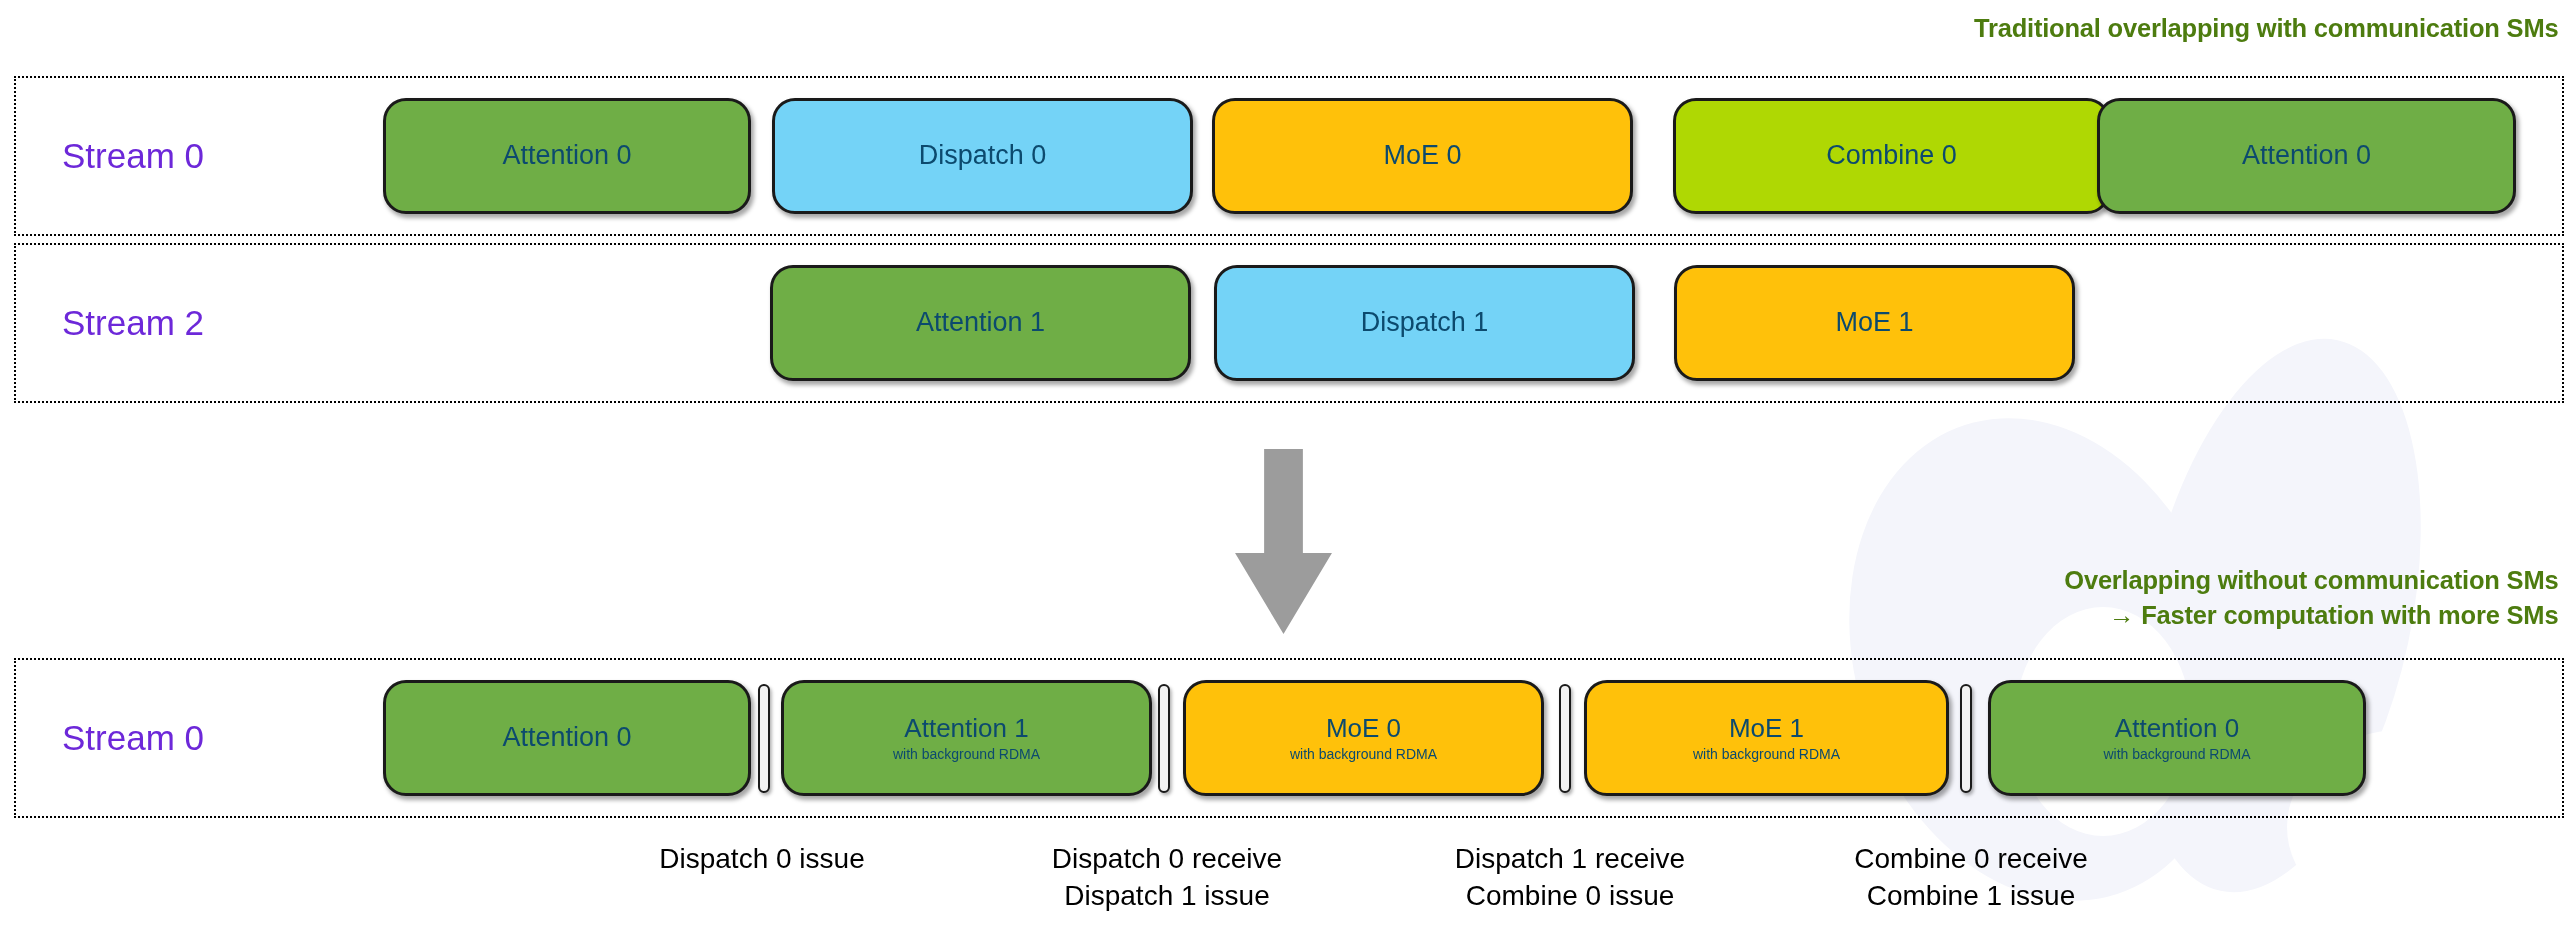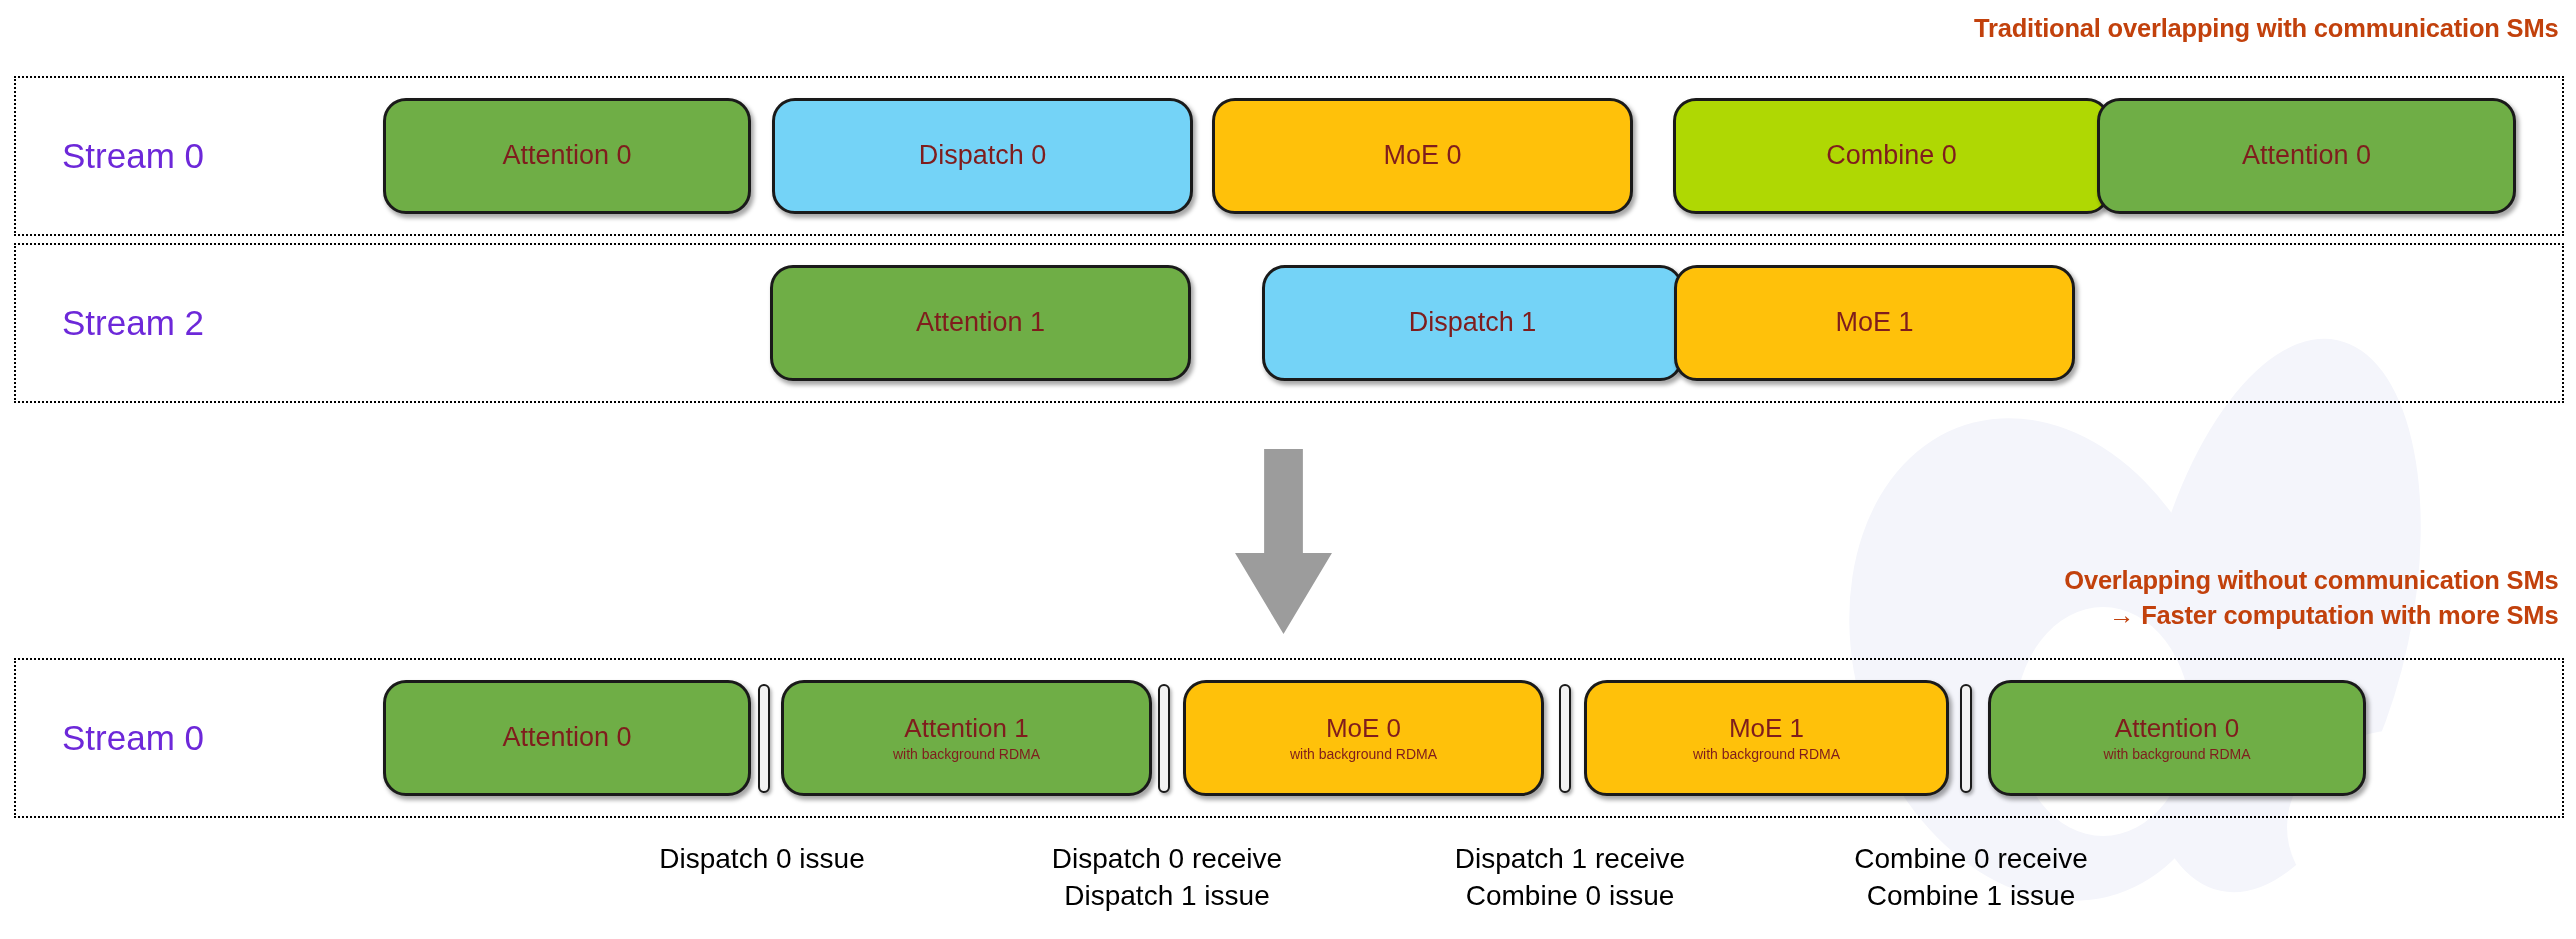--- a/index.html
+++ b/index.html
@@ -26,21 +26,21 @@
   }
   .wm1 { left: 1856px; top: 413px; width: 370px; height: 493px; transform: rotate(-18deg); }
   .wm2 { left: 2147px; top: 334px; width: 264px; height: 563px; transform: rotate(12deg); }
   .wm3 { left: 2015px; top: 607px; width: 176px; height: 229px; background: #ffffff; }
   .wm4 { left: 2287px; top: 730px; width: 229px; height: 194px; background: #ffffff; }
 
   .heading {
     position: absolute;
     font-weight: bold;
     font-size: 25.5px;
-    color: #c2410c;
+    color: #4d7c0f;
     letter-spacing: -0.2px;
     text-align: right;
     white-space: pre-line;
     line-height: 1.38;
   }
   #title-top { right: 17.6px; top: 10.6px; }
   #title-bottom { right: 17.6px; top: 563px; }
 
   .stream-track {
     position: absolute;
@@ -65,21 +65,21 @@
   .block {
     position: absolute;
     box-sizing: border-box;
     border: 3.5px solid #1a1a1a;
     border-radius: 23px;
     display: flex;
     flex-direction: column;
     align-items: center;
     justify-content: center;
     box-shadow: 2.6px 3.5px 4.4px rgba(0,0,0,0.35);
-    color: #7f1d1d;
+    color: #0c4a6e;
     text-align: center;
     line-height: 1.15;
   }
   .block .main-label {
     font-size: 27px;
     white-space: nowrap;
   }
   .block .sub-label {
     font-size: 14px;
     white-space: nowrap;
@@ -157,21 +157,21 @@
     </div>
     <div class="block" style="left: 1673px; top: 98px; width: 437px; height: 116px; background: rgb(175, 216, 3);">
       <div class="main-label">Combine 0</div>
     </div>
     <div class="block" style="left: 2097px; top: 98px; width: 419px; height: 116px; background: rgb(111, 174, 70);">
       <div class="main-label">Attention 0</div>
     </div>
     <div class="block" style="left: 770px; top: 265px; width: 421px; height: 116px; background: rgb(111, 174, 70);">
       <div class="main-label">Attention 1</div>
     </div>
-    <div class="block" style="left: 1214px; top: 265px; width: 421px; height: 116px; background: rgb(116, 211, 247); margin-left: 48px;">
+    <div class="block" style="left: 1214px; top: 265px; width: 421px; height: 116px; background: rgb(116, 211, 247);">
       <div class="main-label">Dispatch 1</div>
     </div>
     <div class="block" style="left: 1674px; top: 265px; width: 401px; height: 116px; background: rgb(255, 193, 10);">
       <div class="main-label">MoE 1</div>
     </div>
     <div class="block" style="left: 383px; top: 680px; width: 368px; height: 116px; background: rgb(111, 174, 70);">
       <div class="main-label">Attention 0</div>
     </div>
     <div class="block two-line" style="left: 781px; top: 680px; width: 371px; height: 116px; background: rgb(111, 174, 70);">
       <div class="main-label">Attention 1</div>

